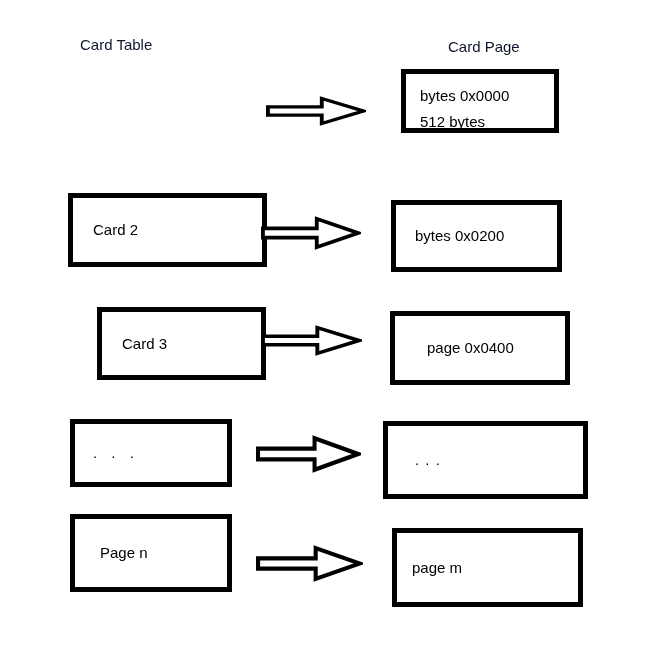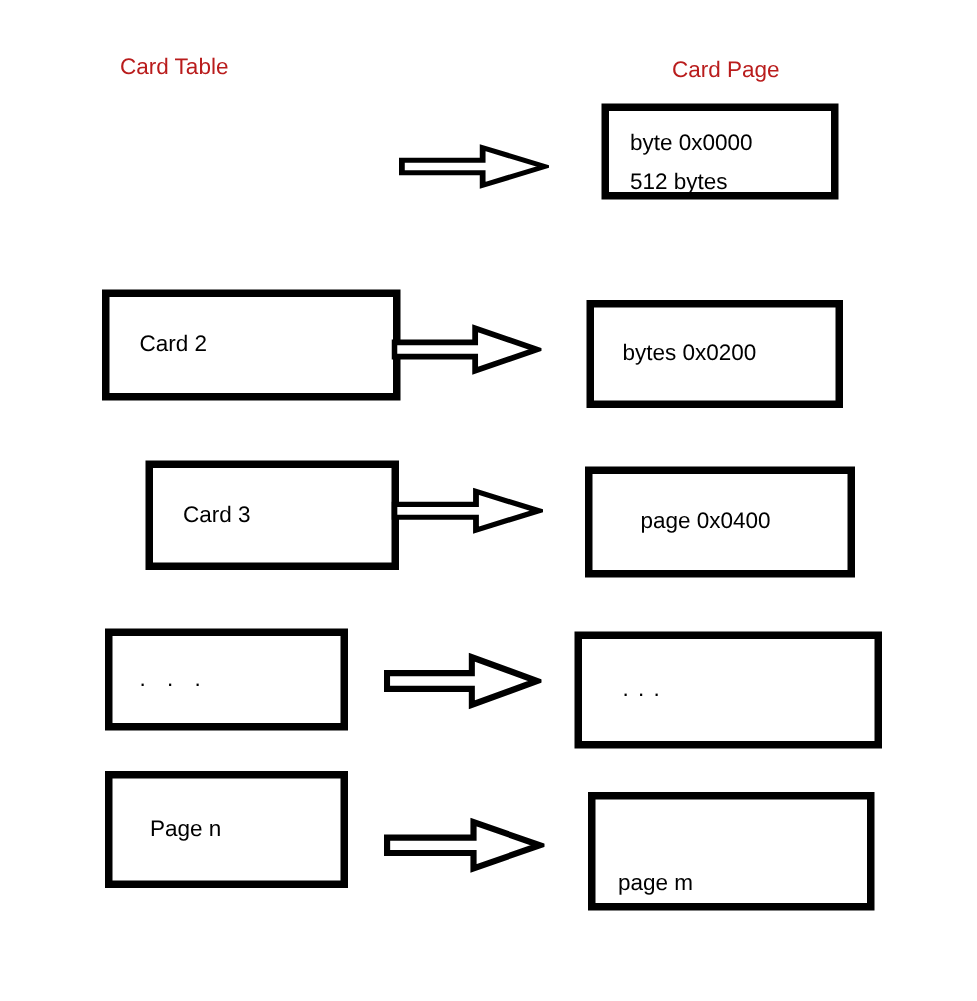--- a/index.html
+++ b/index.html
@@ -8,21 +8,21 @@
     width: 651px;
     height: 667px;
     background: #ffffff;
     font-family: "Liberation Sans", sans-serif;
     color: #000000;
     overflow: hidden;
   }
   .col-title {
     position: absolute;
     font-size: 15px;
-    color: #b91c1c;
+    color: #0f172a;
     white-space: pre;
   }
   .node {
     position: absolute;
     box-sizing: border-box;
     background: #ffffff;
     border: 5px solid #000000;
     display: flex;
     flex-direction: column;
     justify-content: center;
@@ -47,21 +47,21 @@
 
 <div id="canvas">
 
   <div class="col-title" style="left:80px; top:36px;">Card Table</div>
   <div class="col-title" style="left:448px; top:38px;">Card Page</div>
 
   <svg class="arrow" style="left:266px; top:96px;" width="100" height="30" viewBox="0 0 104 36" preserveAspectRatio="none">
     <path d="M2,13 L58,13 L58,3 L101,18 L58,33 L58,23 L2,23 Z" fill="#ffffff" stroke="#000000" stroke-width="4" stroke-linejoin="miter"></path>
   </svg>
   <div class="node" style="left:401px; top:69px; width:158px; height:64px; justify-content:flex-start; padding:9px 0 0 14px;">
-    <span>byte 0x0000</span>
+    <span>bytes 0x0000</span>
     <span>512 bytes</span>
   </div>
 
   <div class="node" style="left:68px; top:193px; width:199px; height:74px; padding-left:20px;">
     <span>Card 2</span>
   </div>
   <svg class="arrow" style="left:261px; top:216px;" width="100" height="34" viewBox="0 0 104 36" preserveAspectRatio="none">
     <path d="M2,13 L58,13 L58,3 L101,18 L58,33 L58,23 L2,23 Z" fill="#ffffff" stroke="#000000" stroke-width="4" stroke-linejoin="miter"></path>
   </svg>
   <div class="node" style="left:391px; top:200px; width:171px; height:72px; padding-left:19px;">
@@ -87,17 +87,17 @@
   <div class="node" style="left:383px; top:421px; width:205px; height:78px; padding-left:27px;">
     <span class="dots-narrow">. . .</span>
   </div>
 
   <div class="node" style="left:70px; top:514px; width:162px; height:78px; padding-left:25px;">
     <span>Page n</span>
   </div>
   <svg class="arrow" style="left:256px; top:545px;" width="107" height="37" viewBox="0 0 104 36" preserveAspectRatio="none">
     <path d="M2,13 L58,13 L58,3 L101,18 L58,33 L58,23 L2,23 Z" fill="#ffffff" stroke="#000000" stroke-width="4" stroke-linejoin="miter"></path>
   </svg>
-  <div class="node" style="left:392px; top:528px; width:191px; height:79px; padding-left:15px;justify-content:flex-end;">
+  <div class="node" style="left:392px; top:528px; width:191px; height:79px; padding-left:15px;">
     <span>page m</span>
   </div>
 
 </div>
 
 </body></html>

